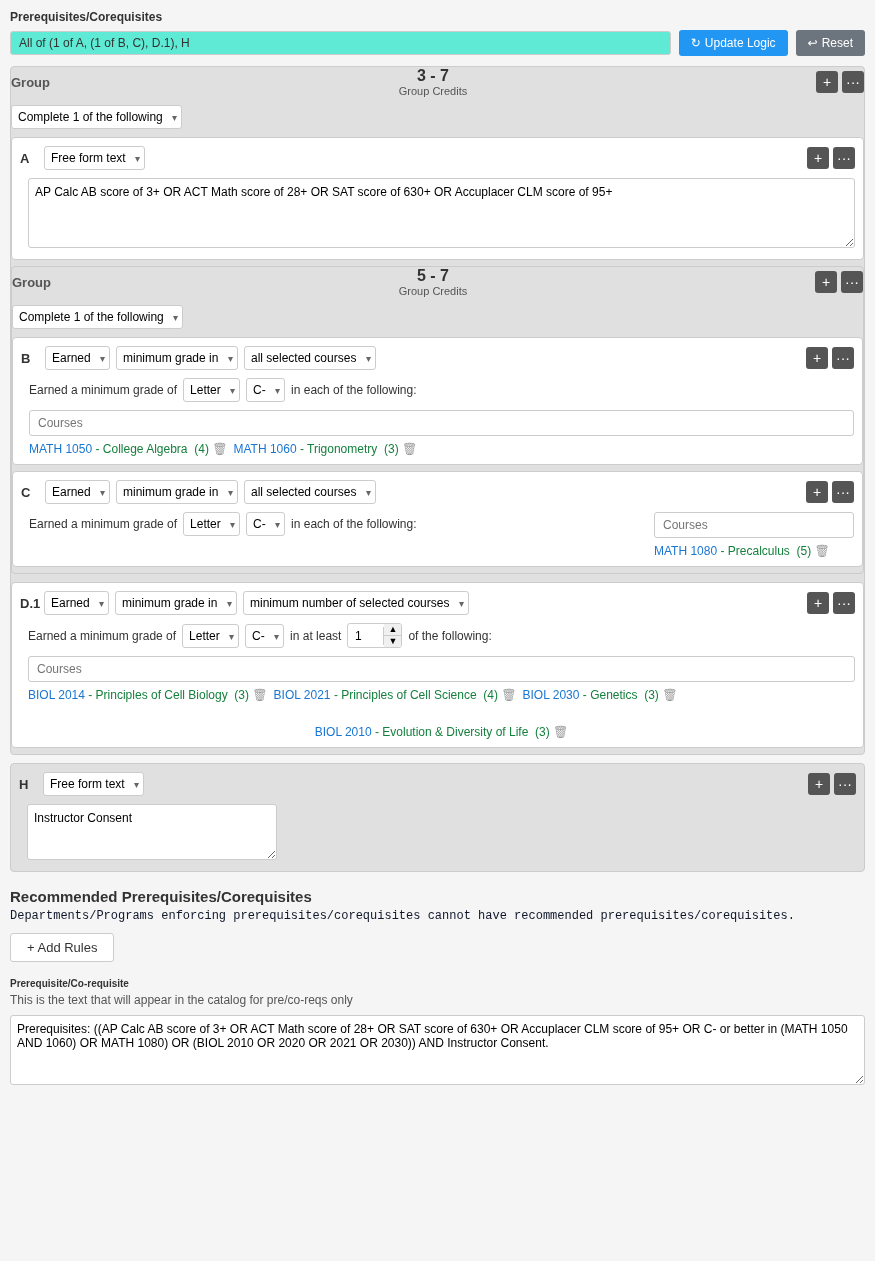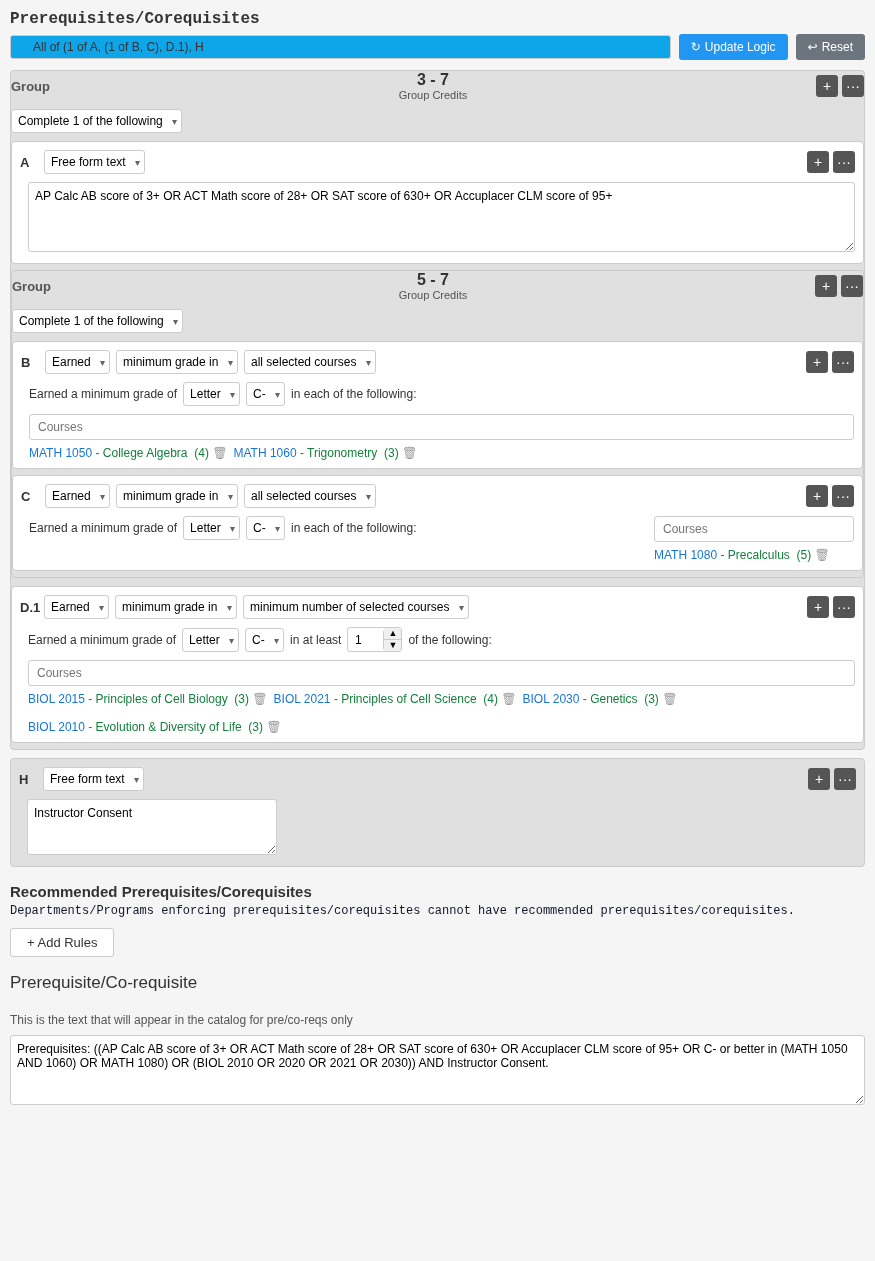--- a/index.html
+++ b/index.html
@@ -1,41 +1,41 @@
 <!DOCTYPE html>
 <html><head>
   <meta charset="utf-8">
   <style>
     * { box-sizing: border-box; margin: 0; padding: 0; }
     body { font-family: Arial, sans-serif; font-size: 13px; background: #f5f5f5; color: #333; width: 875px; }
 
     .page-wrapper { padding: 10px; }
 
     
-    .section-title { font-weight: bold; font-size: 16px; margin-bottom: 6px; font-family: Liberation Mono, monospace; }
+    .section-title { font-weight: bold; font-size: 12px; margin-bottom: 6px; }
 
     .top-bar { display: flex; align-items: center; gap: 8px; margin-bottom: 10px; }
 
     select, .select-like {
       border: 1px solid #ccc;
       border-radius: 3px;
       padding: 4px 6px;
       background: #fff;
       font-size: 12px;
       cursor: pointer;
       appearance: none;
       -webkit-appearance: none;
     }
 
     .logic-display {
       flex: 1;
       border: 1px solid #ccc;
       border-radius: 3px;
-      padding: 4px 22px;
-      background: #0ea5e9;
+      padding: 4px 8px;
+      background: #5eead4;
       font-size: 12px;
     }
 
     .btn-blue {
       background: #2196F3;
       color: #fff;
       border: none;
       border-radius: 3px;
       padding: 6px 12px;
       font-size: 12px;
@@ -183,21 +183,21 @@
       padding: 6px 16px;
       font-size: 13px;
       cursor: pointer;
       color: #333;
       display: inline-flex;
       align-items: center;
       gap: 4px;
     }
 
     .prereq-coreq-section { margin-top: 10px; }
-    .prereq-title { font-weight: normal; font-size: 17px; margin-bottom: 20px; }
+    .prereq-title { font-weight: bold; font-size: 10px; margin-bottom: 4px; }
     .prereq-subtitle { font-size: 12px; color: #555; margin-bottom: 8px; }
 
     .stepper-wrap {
       display: flex;
       align-items: center;
       border: 1px solid #ccc;
       border-radius: 3px;
       overflow: hidden;
     }
 
@@ -483,25 +483,25 @@
             <input class="stepper-input" type="number" value="1" style="">
             <div class="stepper-btns">
               <button class="stepper-btn">▲</button>
               <button class="stepper-btn">▼</button>
             </div>
           </div>
           <span>of the following:</span>
         </div>
         <input class="courses-input" type="text" placeholder="Courses" style="">
         <div class="course-tags">
-          <span><span class="course-tag">BIOL 2015</span> <span class="course-tag-num">- Principles of Cell Biology &nbsp;(3)</span> <span class="trash-icon">🗑</span></span>
+          <span><span class="course-tag">BIOL 2014</span> <span class="course-tag-num">- Principles of Cell Biology &nbsp;(3)</span> <span class="trash-icon">🗑</span></span>
           <span><span class="course-tag">BIOL 2021</span> <span class="course-tag-num">- Principles of Cell Science &nbsp;(4)</span> <span class="trash-icon">🗑</span></span>
           <span><span class="course-tag">BIOL 2030</span> <span class="course-tag-num">- Genetics &nbsp;(3)</span> <span class="trash-icon">🗑</span></span>
         </div>
-        <div class="course-tags" style="margin-top:14px;">
+        <div class="course-tags" style="margin-top:23px;justify-content:center;">
           <span><span class="course-tag">BIOL 2010</span> <span class="course-tag-num">- Evolution &amp; Diversity of Life &nbsp;(3)</span> <span class="trash-icon">🗑</span></span>
         </div>
       </div>
     </div>
 
   </div>
 
   <div class="section-h-group">
     <div class="row-header">
       <span class="row-label">H</span>

